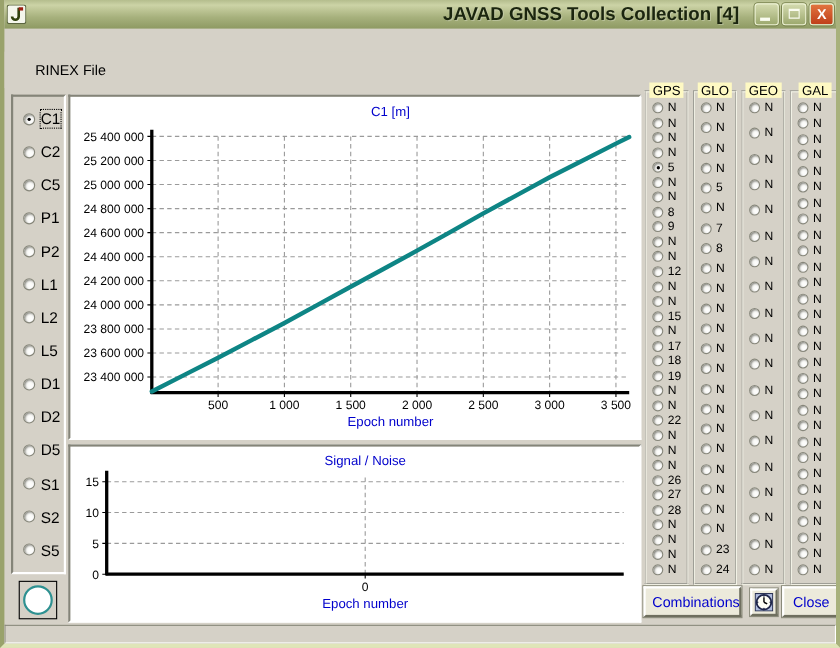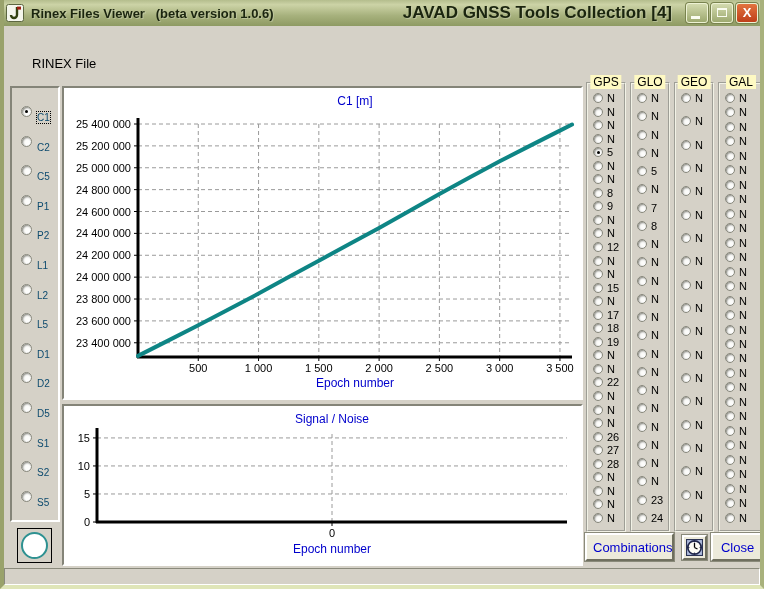--- a/index.html
+++ b/index.html
@@ -37,21 +37,21 @@
     border:2px solid;border-color:#7a7a6d #fff #fff #7a7a6d;
     font:12px "Liberation Sans",sans-serif;color:#000;padding:2px 5px;}
   .left-box{position:absolute;left:6px;top:86px;width:50px;height:436px;background:#d5d1c7;
     border:2px solid;border-color:#848478 #fff #fff #848478;
     display:flex;flex-direction:column;justify-content:space-between;padding:12px 0 12px 9px;}
   .radio-row{display:flex;align-items:center;gap:5px;}
   .radio{width:11px;height:11px;min-width:11px;border-radius:50%;background:#fdfdfb;
     border:1px solid #86867a;box-shadow:inset 1px 1px 2px rgba(95,95,85,.75),inset -1px -1px 1px #fff;
     position:relative;cursor:pointer;}
   .radio.checked::after{content:"";position:absolute;left:3px;top:3px;width:3px;height:3px;border-radius:50%;background:#000;}
-  .radio-label{font-size:10px;color:#0c4a6e;margin-top:12px;}
+  .radio-label{font-size:14px;color:#000000;}
   .radio-label.focused{outline:1px dotted #000;}
   .skybtn{position:absolute;left:13px;top:528px;width:35px;height:35px;background:#d5d1c7;
     border:1px solid #000;padding:0;display:flex;align-items:center;justify-content:center;cursor:pointer;}
   .circle-icon{width:27px;height:27px;border-radius:50%;background:#fff;border:2px solid #2e9191;display:block;}
   .chart-panel{position:absolute;left:58px;background:#fff;border:2px solid;border-color:#848478 #fff #fff #848478;}
   .chart-panel.top{top:86px;width:521px;height:314px;}
   .chart-panel.bot{top:404px;width:521px;height:162px;}
   .chart-panel svg{display:block;}
   .tick{font:11px "Liberation Sans",sans-serif;fill:#000;}
   .ctitle{font:12px "Liberation Sans",sans-serif;fill:#0000cc;}
@@ -81,21 +81,20 @@
 <div class="window">
 
   <div class="titlebar">
     <span class="logo">
       <svg viewBox="0 0 18 18" width="18" height="18">
         <rect x="0.5" y="0.5" width="17" height="17" rx="2" fill="#f4f6ec" stroke="#5c6640"></rect>
         <path d="M11 3 v8 a3 3 0 0 1 -6 0" fill="none" stroke="#31420f" stroke-width="2.4"></path>
         <rect x="11" y="2.6" width="4" height="3" fill="#9c1f12"></rect>
       </svg>
     </span>
-    <span class="title-left">Rinex Files Viewer   (beta version 1.0.6)</span>
     <span class="title-right">JAVAD GNSS Tools Collection [4]</span>
     <span class="winbtns">
       <span class="wbtn">
           <span class="dash"></span>
         </span>
       <span class="wbtn">
           <span class="sq"></span>
         </span>
       <span class="wbtn closew">
           <span class="xx">X</span>

